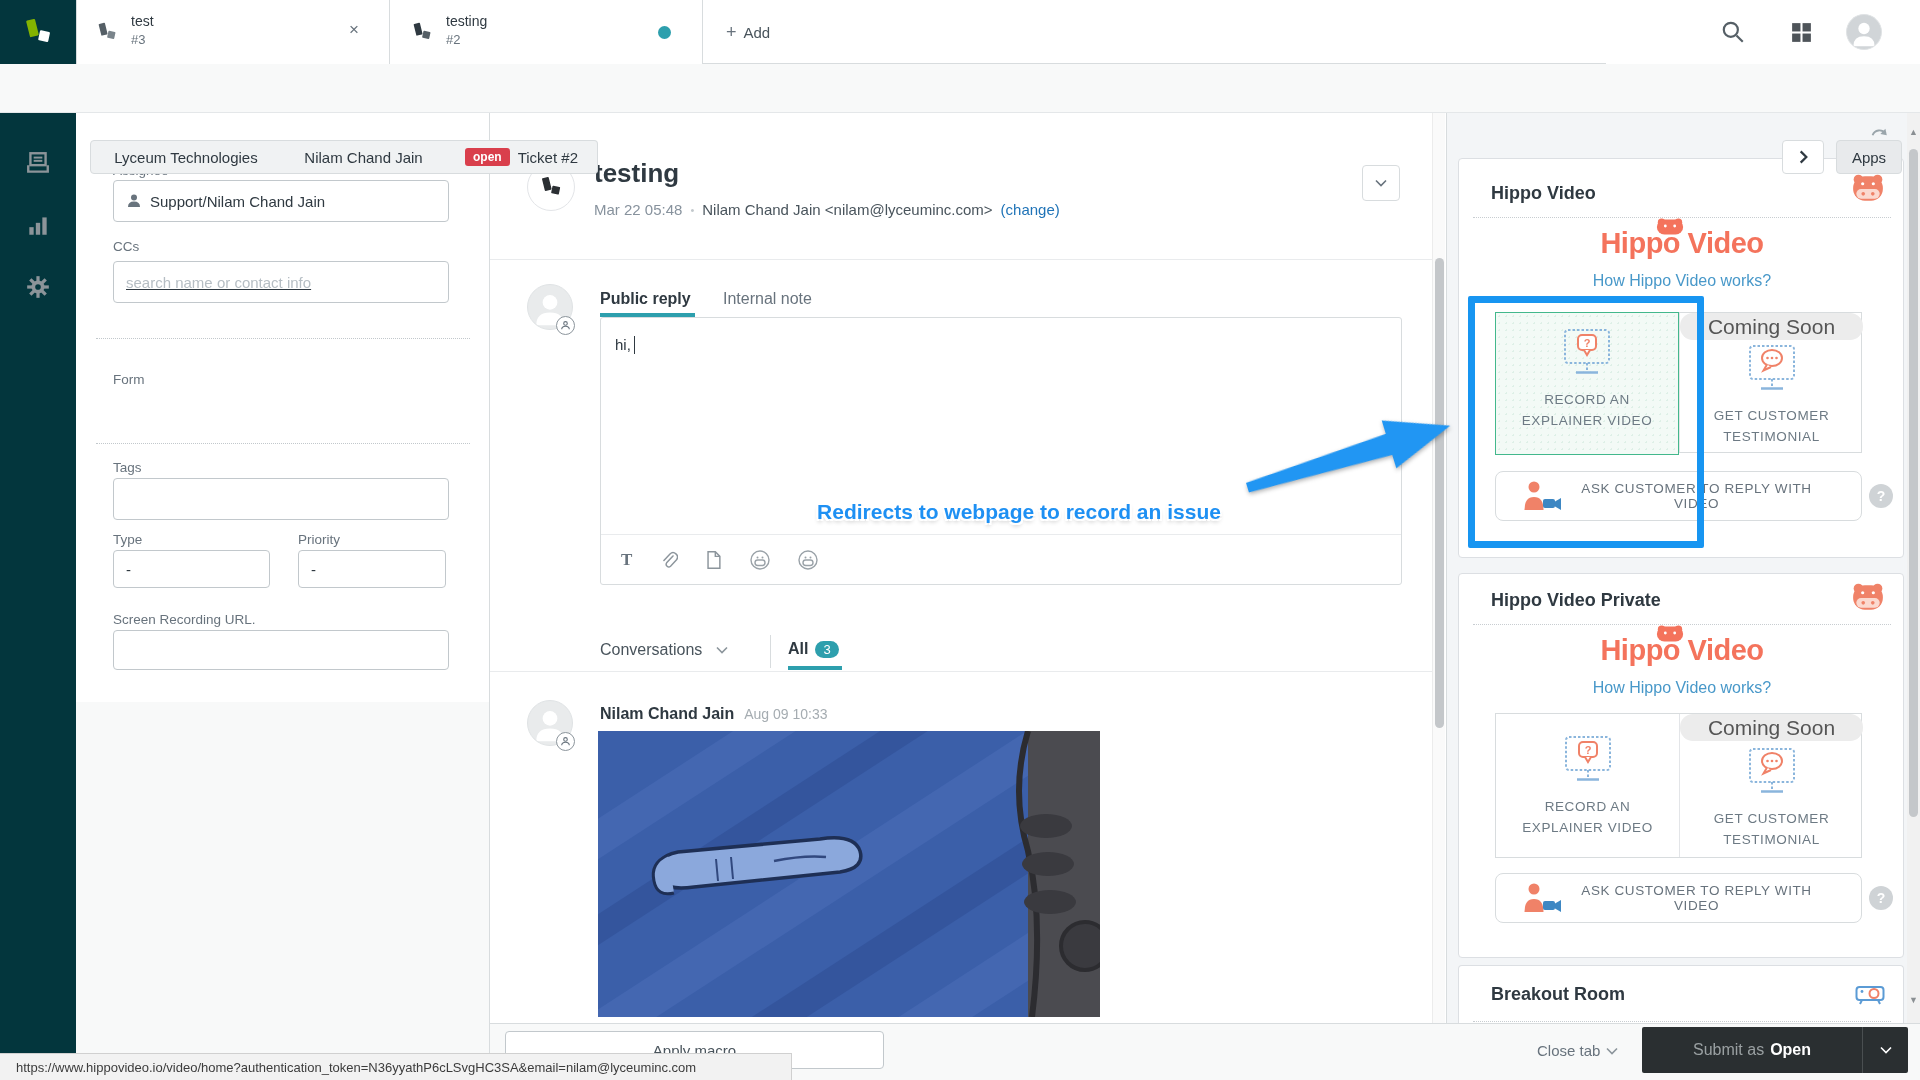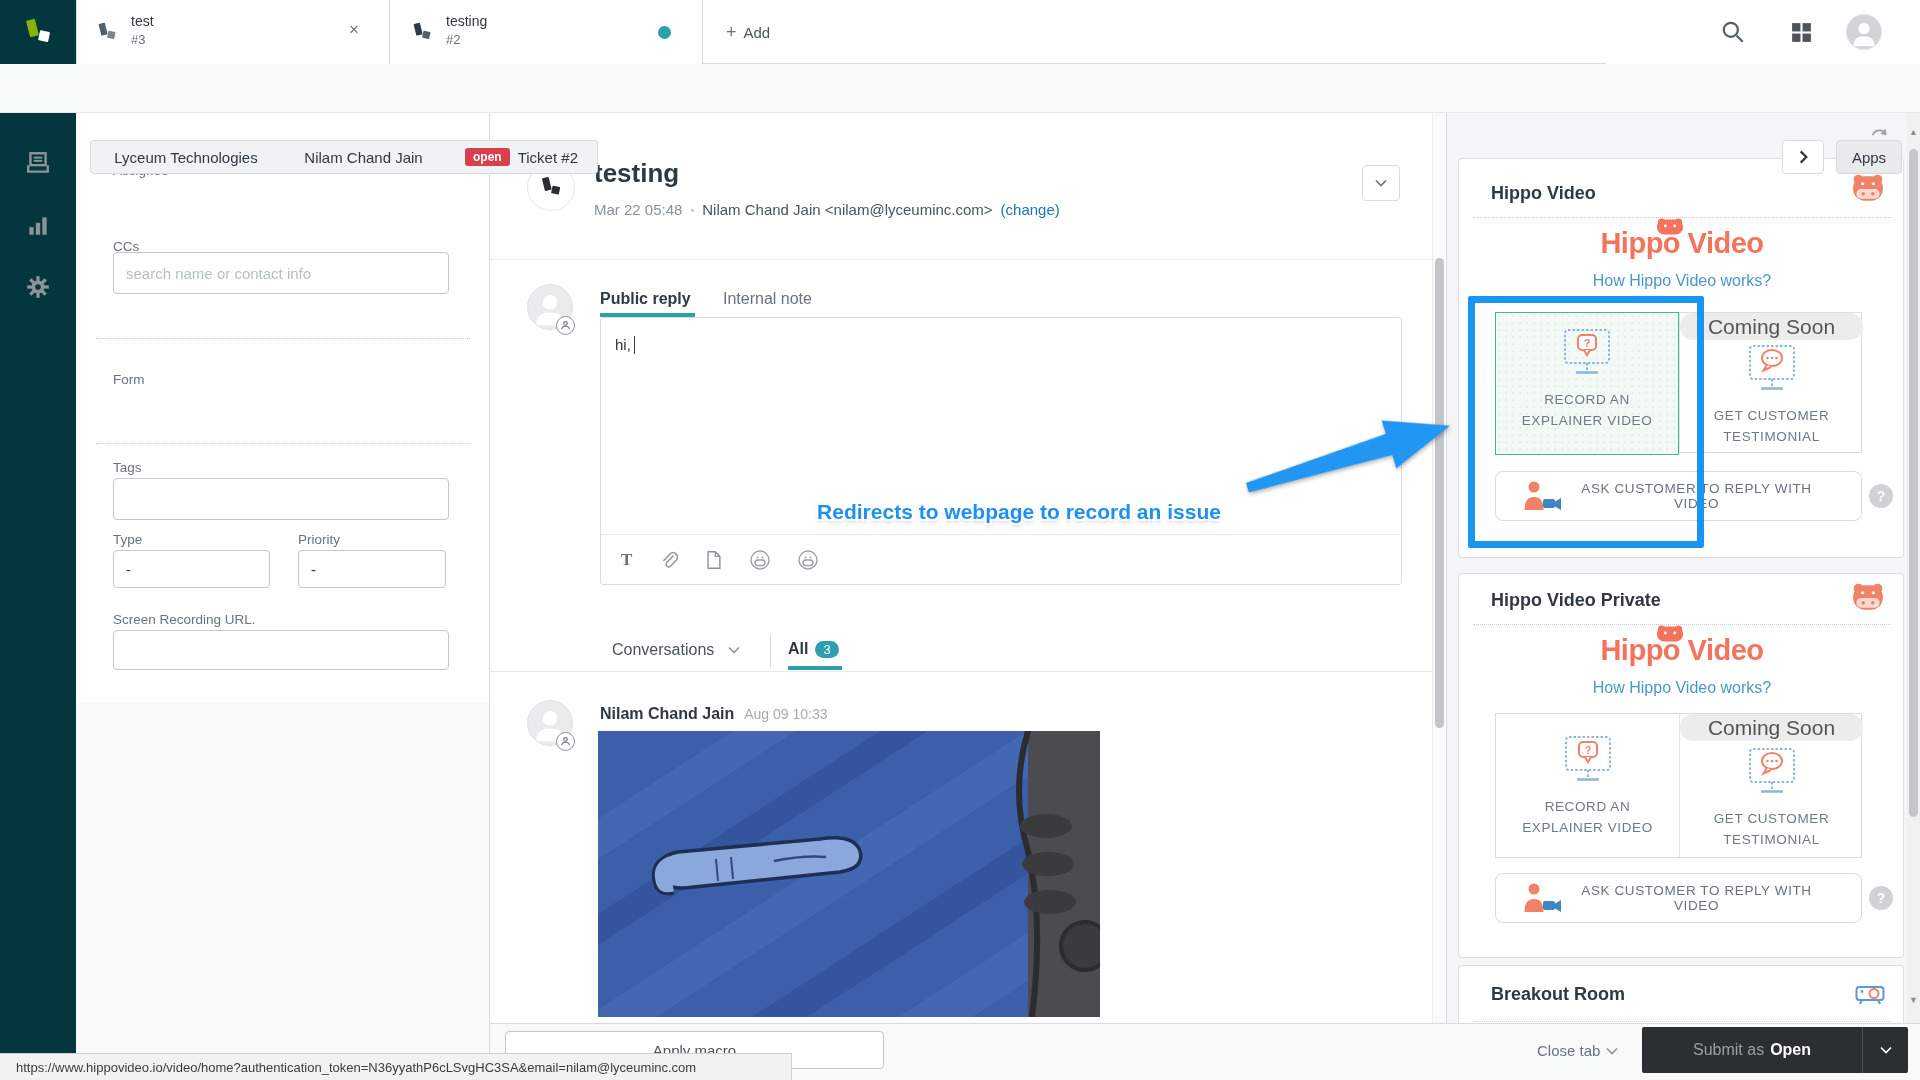--- a/index.html
+++ b/index.html
@@ -52,21 +52,21 @@
   .ctab.off { color:#68737d; }
   .tealbar { background:#2d9fad; height:4px; }
   .caret { display:inline-block; width:1.5px; height:18px; background:#2f3941; vertical-align:-4px; margin-left:3px; }
   .ctoolbar { left:0; bottom:0; width:100%; height:50px; border-top:1px solid #e9ebed; display:flex; align-items:center; gap:26px; padding-left:20px; }
   .tbicon { color:#68737d; font-size:17px; font-weight:bold; cursor:pointer; }
   .avatar { border-radius:50%; background:#e9ebec; border:1px solid #e0e3e5; display:flex; align-items:center; justify-content:center; overflow:hidden; }
   .minibadge { width:19px; height:19px; border-radius:50%; background:#fff; border:1px solid #8c959c;
       display:flex; align-items:center; justify-content:center; }
 
   
-  .convlabel { font-size:16px; color:#49545c; gap:14px; cursor:pointer;margin-left:12px; }
+  .convlabel { font-size:16px; color:#49545c; gap:14px; cursor:pointer; }
   .allword { font-size:16px; font-weight:bold; color:#2f3941; cursor:pointer; }
   .countpill { background:#2d9fad; color:#fff; font-size:13px; border-radius:10px; padding:1px 8px; }
 
   
   .sidebarbg { left:1446px; top:113px; width:461px; height:910px; background:#f3f5f7; border-left:1px solid #d8dcde; }
   .hv-panel { background:#fff; border:1px solid #dcdfe3; border-radius:4px; }
   .hv-head { font-size:18px; font-weight:600; color:#2f3941; }
   .hv-dot { border-top:1px dotted #c8cdd1; }
   .hv-logo { font-size:29px; font-weight:800; color:#f4735c; letter-spacing:-0.5px; position:relative; }
   .hv-link { font-size:16px; color:#4898c9; cursor:pointer; }
@@ -211,23 +211,30 @@
     </g>
     <circle cx="12" cy="12" r="6" fill="#8c9499"></circle>
       <circle cx="12" cy="12" r="2.6" fill="#03363d"></circle>
   </svg>
 </div>
 
 <div class="abs propwrap">
   <div class="abs propwhite">
     <div class="abs fldlabel" style="left:37px;top:50px;">Assignee*</div>
     <div class="abs linkblue" style="right:42px;top:48px;font-size:14px;">take it</div>
+    <div class="abs selectbox" style="top:67px;">
+      <svg width="16" height="16" viewBox="0 0 16 16">
+        <circle cx="8" cy="4.5" r="3" fill="#68737d"></circle>
+          <path d="M2 14 q0-5.5 6-5.5 q6 0 6 5.5 Z" fill="#68737d"></path>
+      </svg>
+      <span>Support/Nilam Chand Jain</span>
+    </div>
 
     <div class="abs fldlabel" style="left:37px;top:126px;">CCs</div>
-    <div class="abs inputbox" style="top:139px;">
+    <div class="abs inputbox" style="top:148px;text-decoration:underline;">
       <input placeholder="search name or contact info" style="">
     </div>
 
     <div class="abs dotline" style="top:225px;"></div>
 
     <div class="abs fldlabel" style="left:37px;top:259px;">Form</div>
 
     <div class="abs dotline" style="top:330px;"></div>
 
     <div class="abs fldlabel" style="left:37px;top:347px;">Tags</div>

